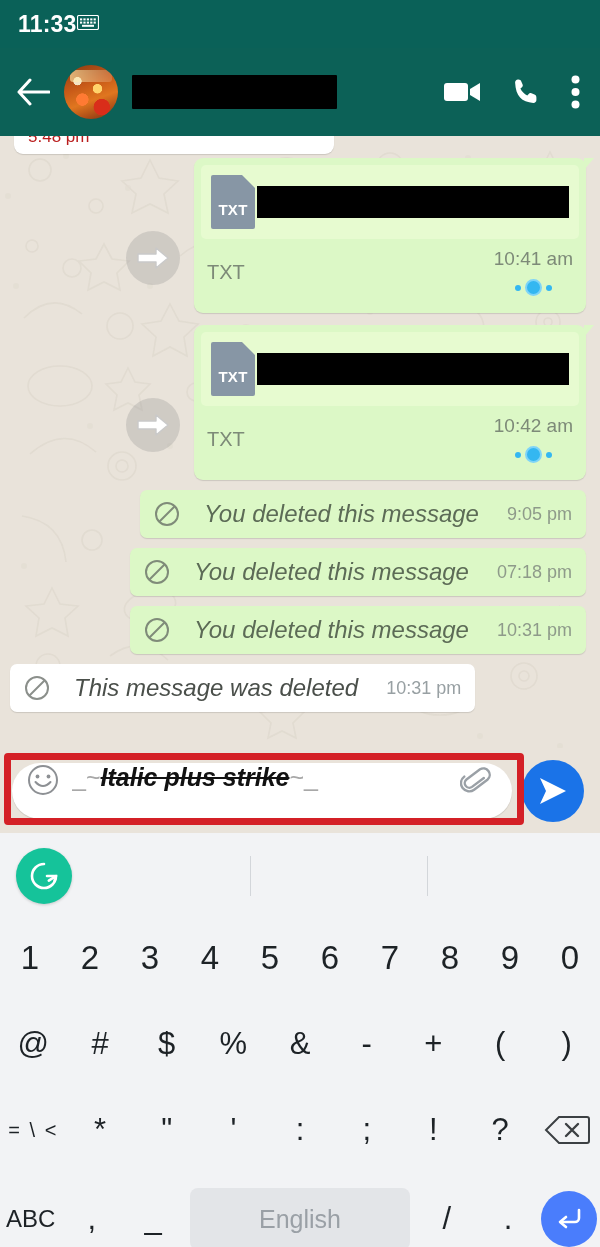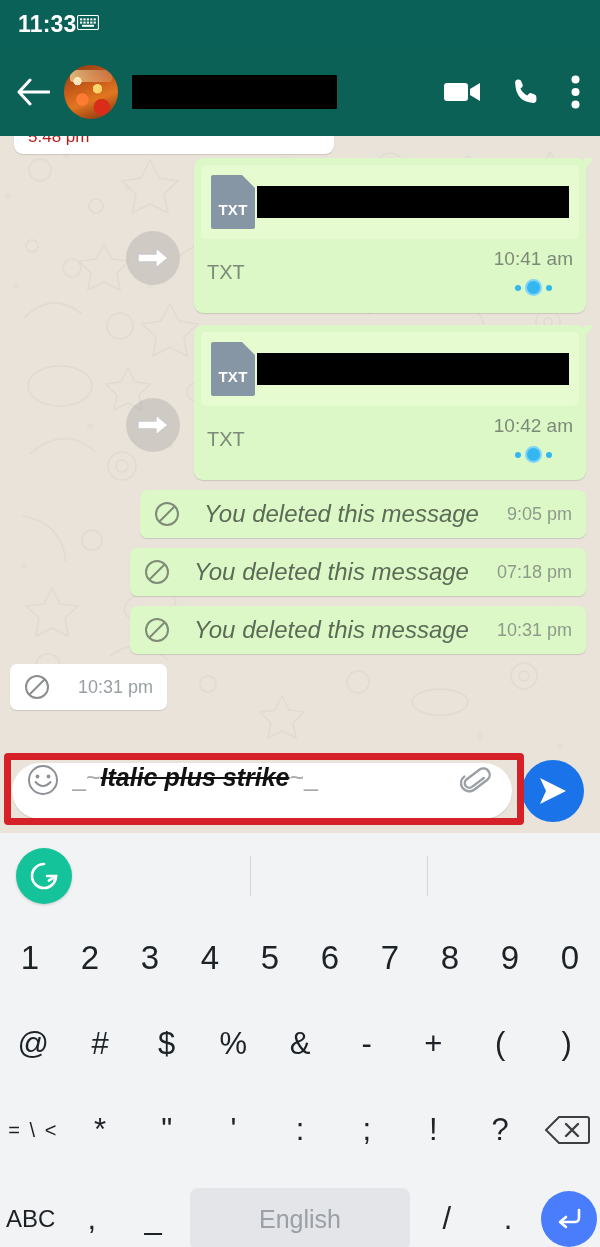--- a/index.html
+++ b/index.html
@@ -450,20 +450,21 @@
     </div>
 
     <div class="row-left">
       <span class="del-bubble in" style="margin-left:-4px">
         <span class="ban-icon">
           <svg width="26" height="26" viewBox="0 0 26 26">
               <circle cx="13" cy="13" r="11" fill="none" stroke="#8b8f8b" stroke-width="2"></circle>
               <line x1="5.5" y1="20.5" x2="20.5" y2="5.5" stroke="#8b8f8b" stroke-width="2"></line>
             </svg>
         </span>
+        <span class="del-text">This message was deleted</span>
         <span class="del-time">10:31 pm</span>
       </span>
     </div>
 
   </div>
 
   <div class="inputbar-wrap">
     <span class="redbox"></span>
     <div class="textfield">
       <span>

